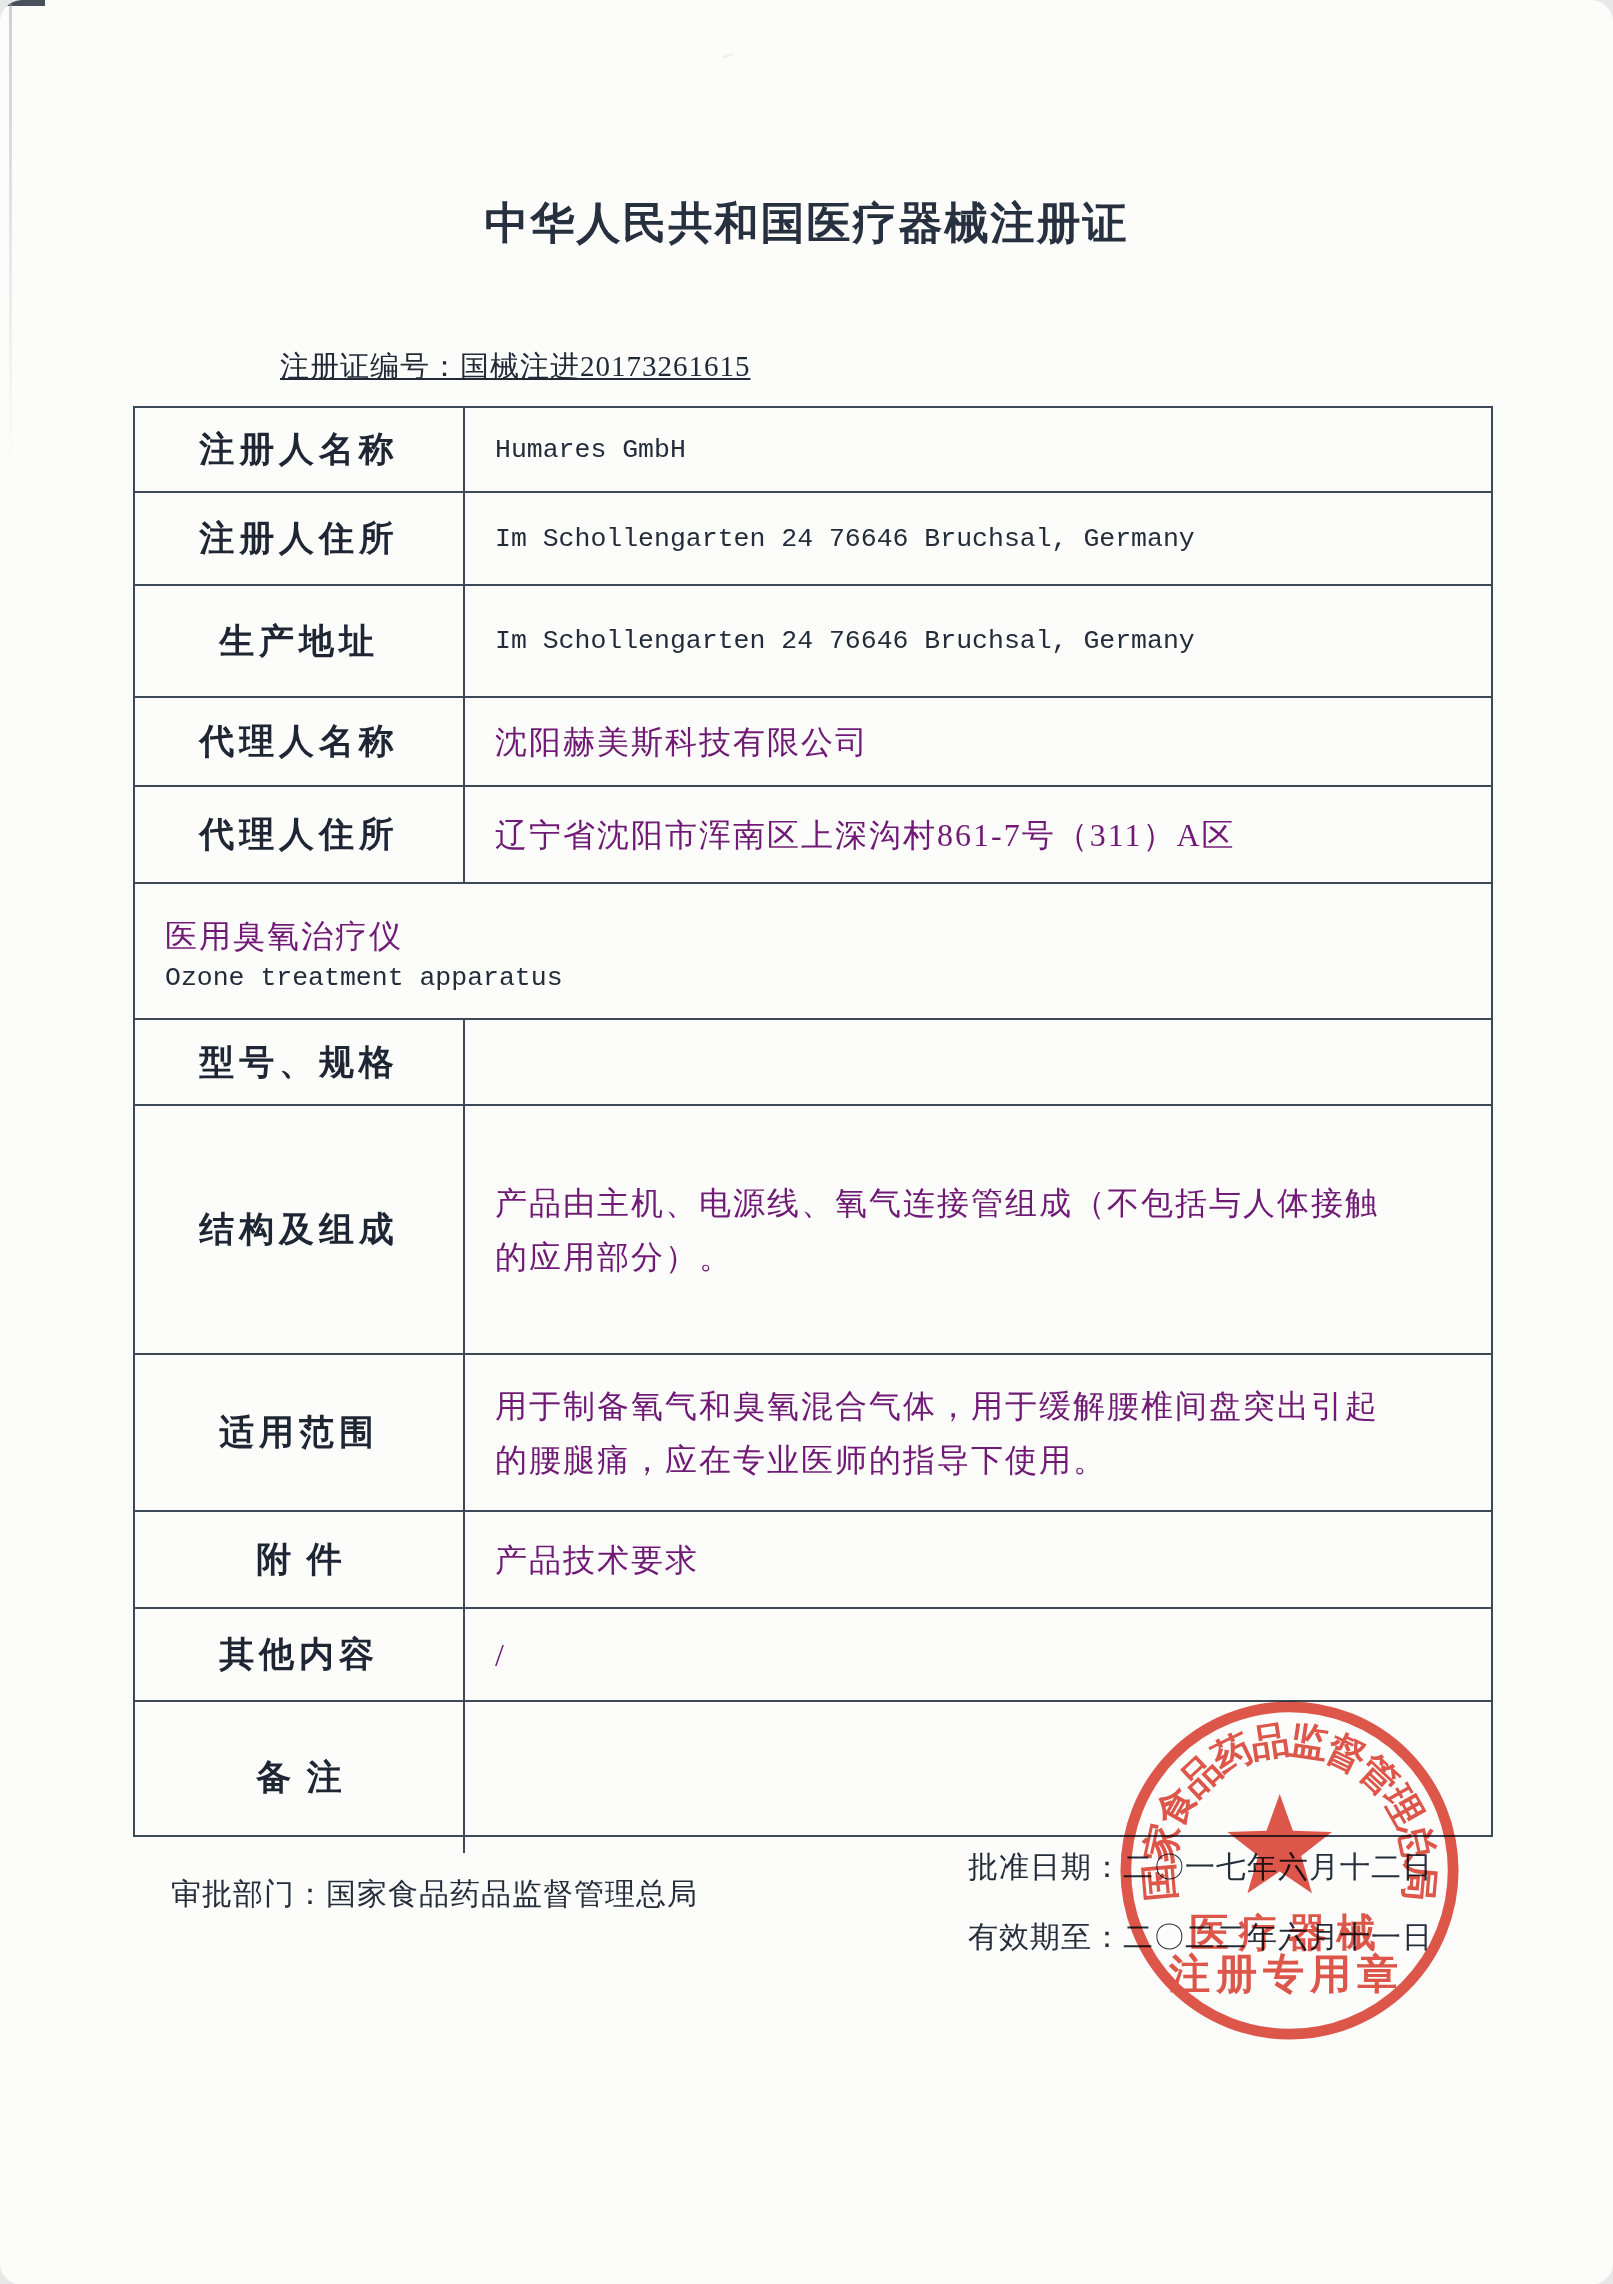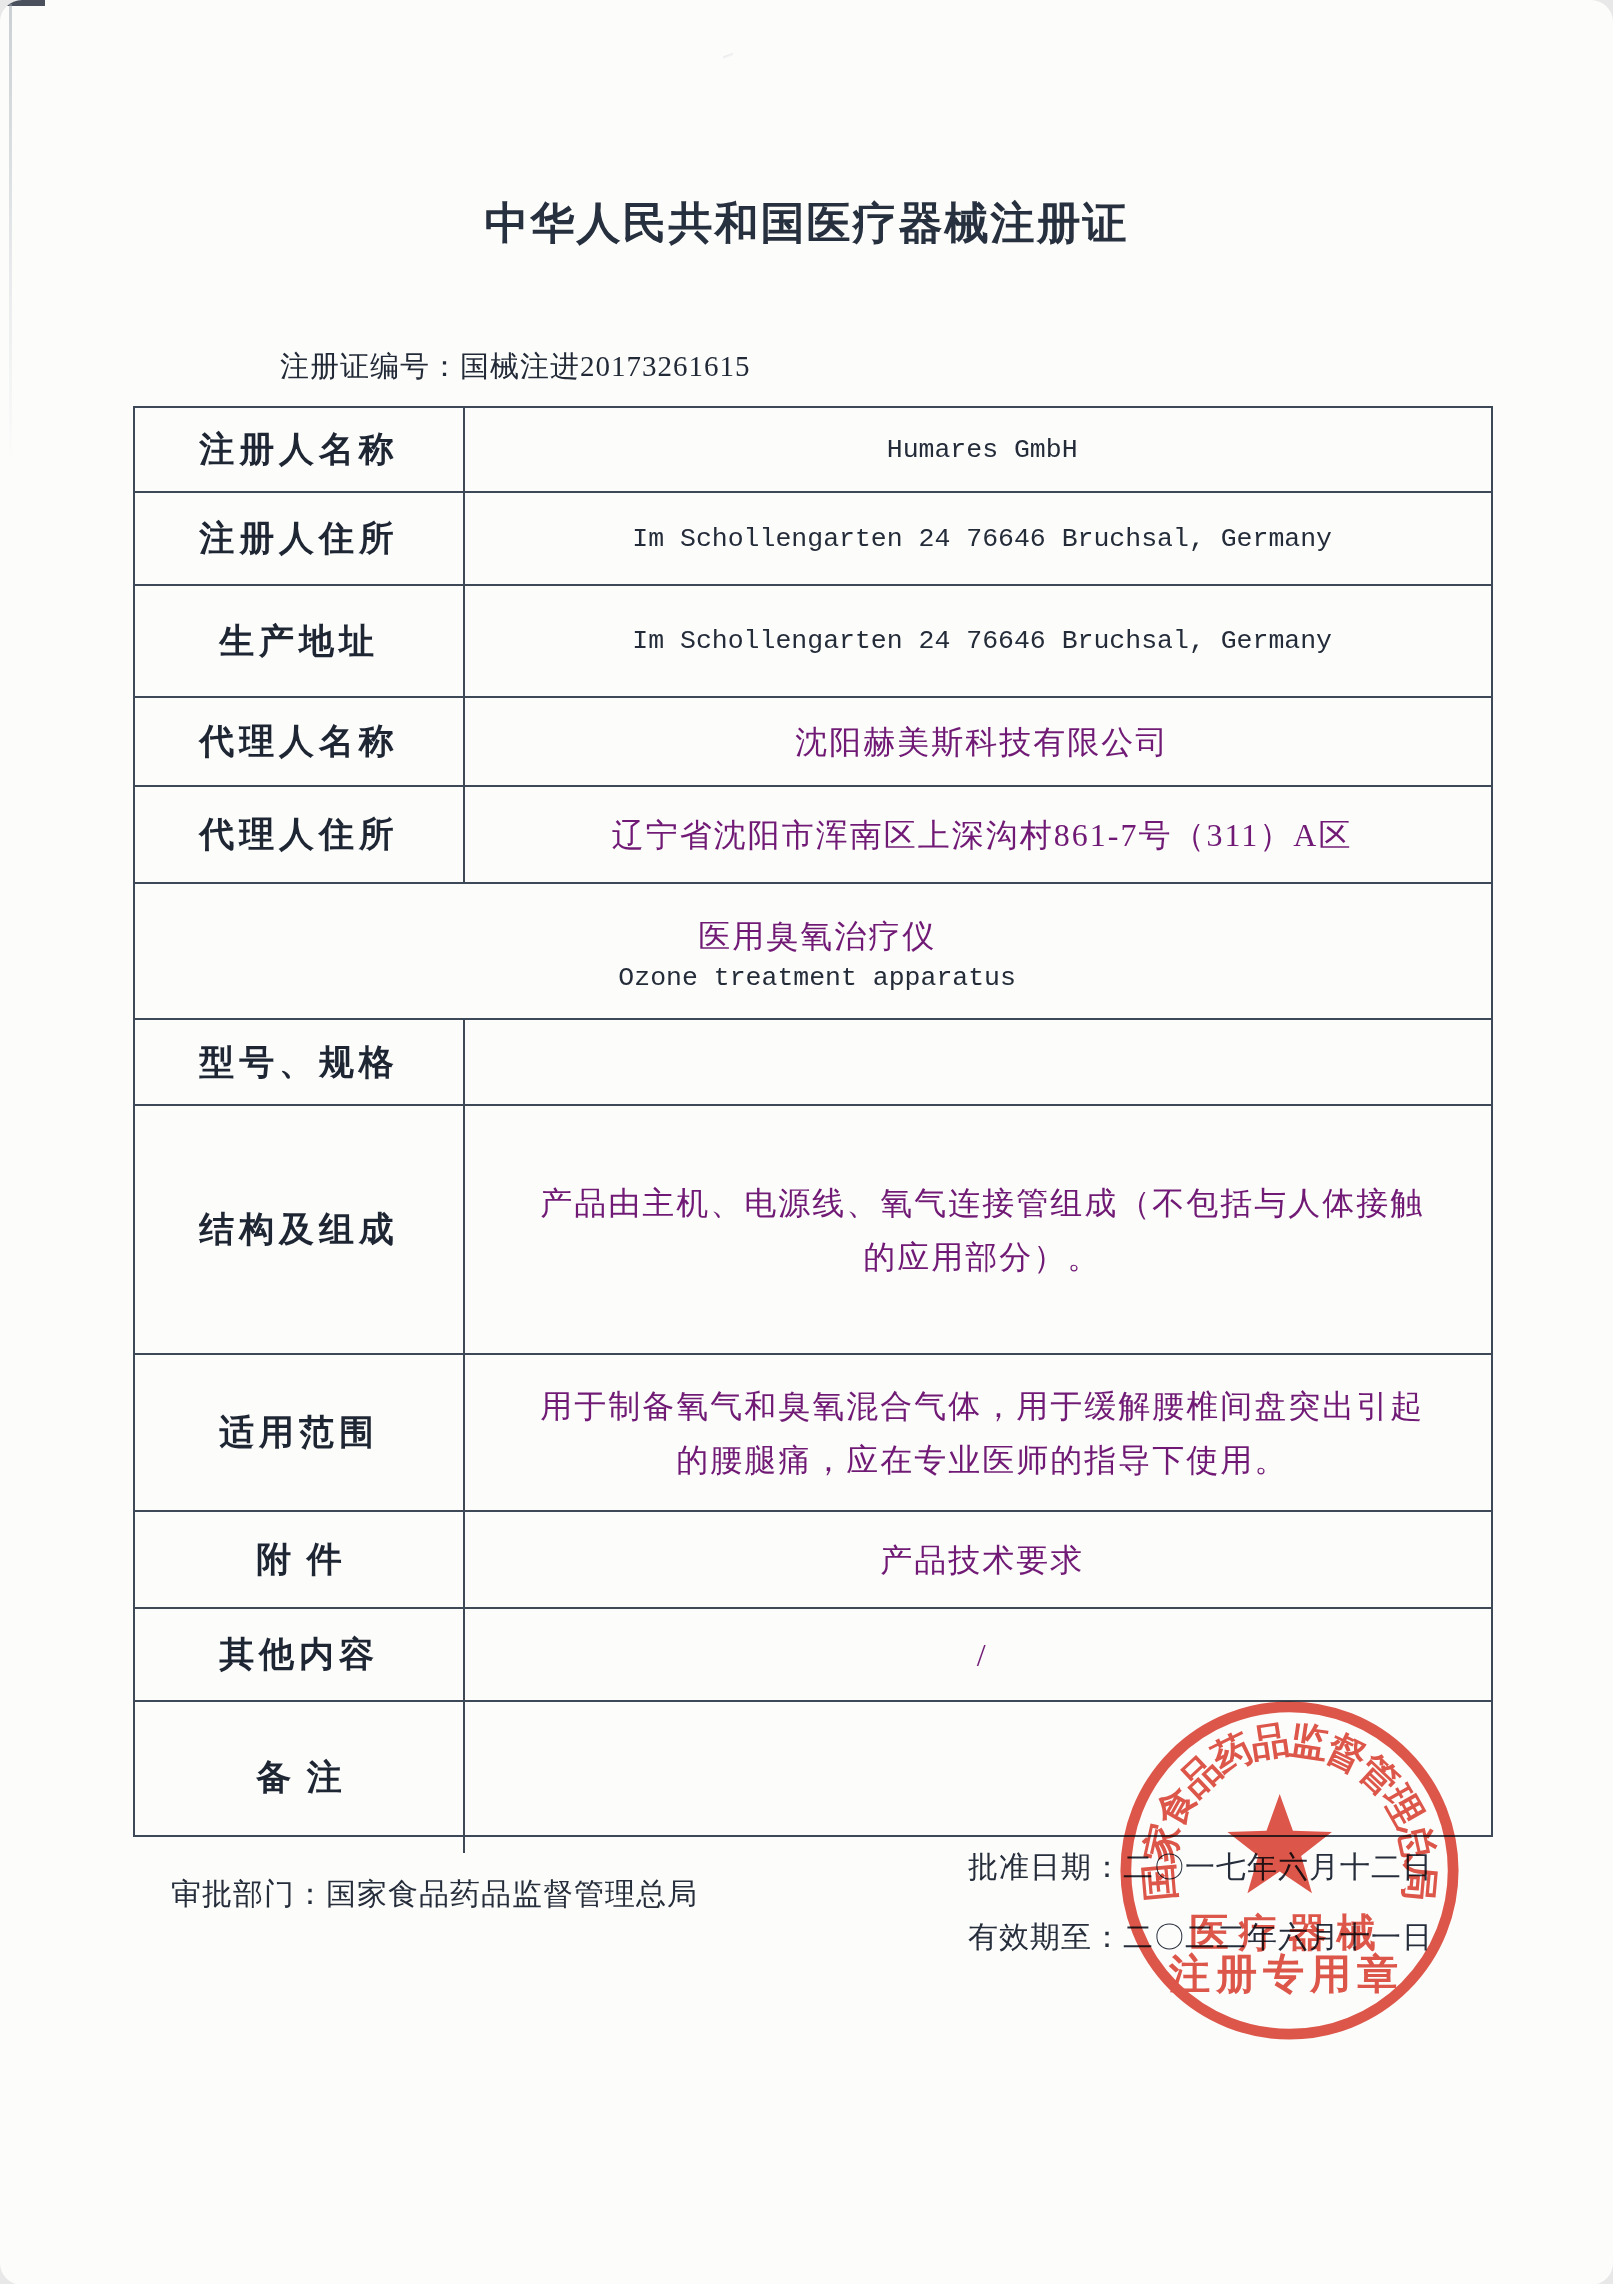--- a/index.html
+++ b/index.html
@@ -27,21 +27,21 @@
 
   .doc-title{
     position:absolute;left:0;right:0;top:194px;
     text-align:center;
     font-family:"Liberation Sans","DejaVu Sans",sans-serif;
     font-weight:700;font-size:44px;letter-spacing:2px;
     color:#27303e;
   }
   .reg-no{
     position:absolute;left:280px;top:347px;
-    font-size:29px;letter-spacing:1px;color:#222a37;
+    font-size:29px;letter-spacing:1px;color:#222a37;text-decoration:underline;
   }
 
   
   .cert-table{
     position:absolute;left:133px;top:406px;
     width:1360px;height:1431px;
     border:2px solid var(--border);
     box-sizing:border-box;
     display:flex;flex-direction:column;
   }
@@ -50,23 +50,23 @@
   .cell-label{
     flex:0 0 330px;box-sizing:border-box;
     border-right:2px solid var(--border);
     display:flex;align-items:center;justify-content:center;
     font-weight:700;font-size:35px;letter-spacing:4.9px;
     color:#1e2633;
   }
   .cell-label.wide-space{letter-spacing:15.7px;text-indent:15.7px;}
   .cell-value{
     flex:1 1 auto;box-sizing:border-box;
-    padding-left:22px;padding-right:13.7px;
+    padding-left:30px;padding-right:13.7px;
     display:flex;flex-direction:column;justify-content:center;
-    align-items:center;
+    align-items:flex-start;
   }
   .v-mono{
     font-family:"Liberation Mono","DejaVu Sans Mono",monospace;
     font-size:26.5px;color:#242c39;white-space:nowrap;
   }
   .v-cjk{
     font-size:32px;letter-spacing:2px;color:#701a75;line-height:54px;
   }
 
   .footer-dept{

